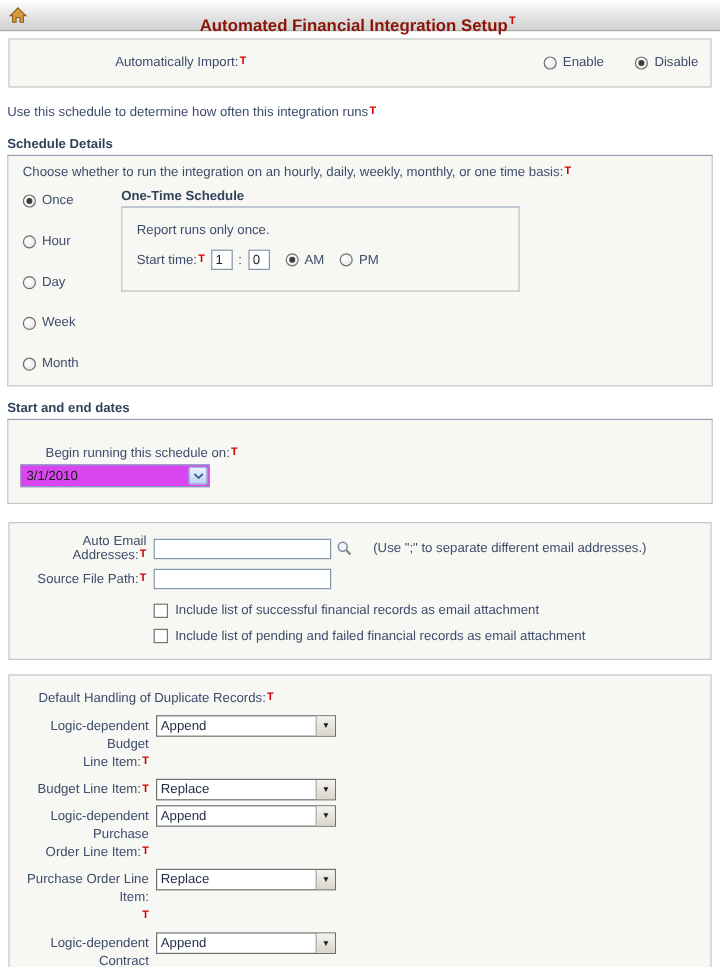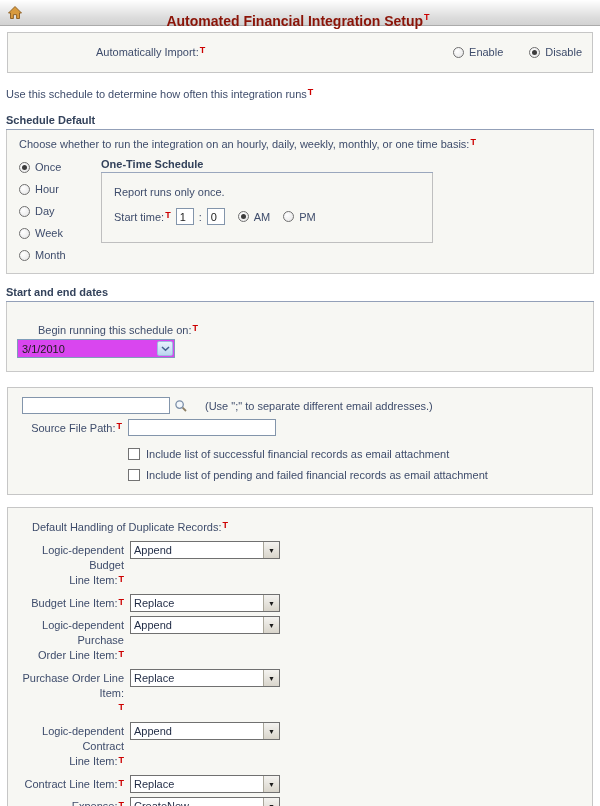--- a/index.html
+++ b/index.html
@@ -64,21 +64,21 @@
     font-size: 7px; color: #1a1a1a;
   }
   
   #autoimport-box { margin-top: 6px; padding: 13px 10px 14px 88px; display: flex; align-items: center; gap: 16px; justify-content: space-between; }
   #autoimport-box .opts { display: flex; gap: 26px; }
   
   .intro { margin: 15px 0 12px 6px; }
   
   #schedule-box { padding: 8px 10px 12px 12px; }
   .sched-cols { display: flex; margin-top: 8px; }
-  .freq-col { width: 82px; display: flex; flex-direction: column; gap: 10px; padding-top: 3px; justify-content: space-between; }
+  .freq-col { width: 82px; display: flex; flex-direction: column; gap: 22px; padding-top: 3px; justify-content: space-between; }
   .onetime { width: 332px; }
   .onetime-title { font-weight: bold; color: #33425b; border-bottom: 1px solid #9aa7bd; padding-bottom: 2px; }
   .onetime-box { border: 1px solid #bfbfbf; border-top: none; padding: 13px 12px 17px; }
   .starttime-row { display: flex; align-items: center; gap: 5px; margin-top: 10px; }
   .starttime-row .tin { width: 18px; }
   .starttime-row .opt { margin-left: 8px; }
   
   #dates-box { padding: 11px 10px 13px; }
   .begin-label { margin: 11px 0 3px 21px; }
   
@@ -117,21 +117,21 @@
     </span>
     <span class="opt">
       <span class="radio sel"></span>
       <span>Disable</span>
     </span>
   </div>
 </div>
 
 <div class="intro"><span>Use this schedule to determine how often this integration runs</span><sup class="t">T</sup></div>
 
-<div class="section-head">Schedule Default</div>
+<div class="section-head">Schedule Details</div>
 <div class="section-box" id="schedule-box">
   <div><span>Choose whether to run the integration on an hourly, daily, weekly, monthly, or one time basis:</span><sup class="t">T</sup></div>
   <div class="sched-cols">
     <div class="freq-col">
       <span class="opt">
         <span class="radio sel"></span>
         <span>Once</span>
       </span>
       <span class="opt">
         <span class="radio"></span>
@@ -181,20 +181,21 @@
     <span class="xbtn">
       <svg width="9" height="6" viewBox="0 0 9 6">
           <path d="M1 1 L4.5 4.3 L8 1" stroke="#44618e" stroke-width="1.5" fill="none"></path>
         </svg>
     </span>
   </div>
 </div>
 
 <div class="box" id="email-box">
   <div class="form-row">
+    <span class="flabel"><span>Auto Email Addresses:</span><sup class="t">T</sup></span>
     <input class="tin fin" value="" style="">
     <span class="mag">
       <svg width="14" height="14" viewBox="0 0 14 14">
         <circle cx="5.6" cy="5.6" r="3.7" fill="#f3f7fb" stroke="#7b8fa9" stroke-width="1.3"></circle>
         <line x1="8.6" y1="8.6" x2="12" y2="12" stroke="#8d7f66" stroke-width="1.8"></line>
       </svg>
     </span>
     <span class="note">(Use ";" to separate different email addresses.)</span>
   </div>
   <div class="form-row">

